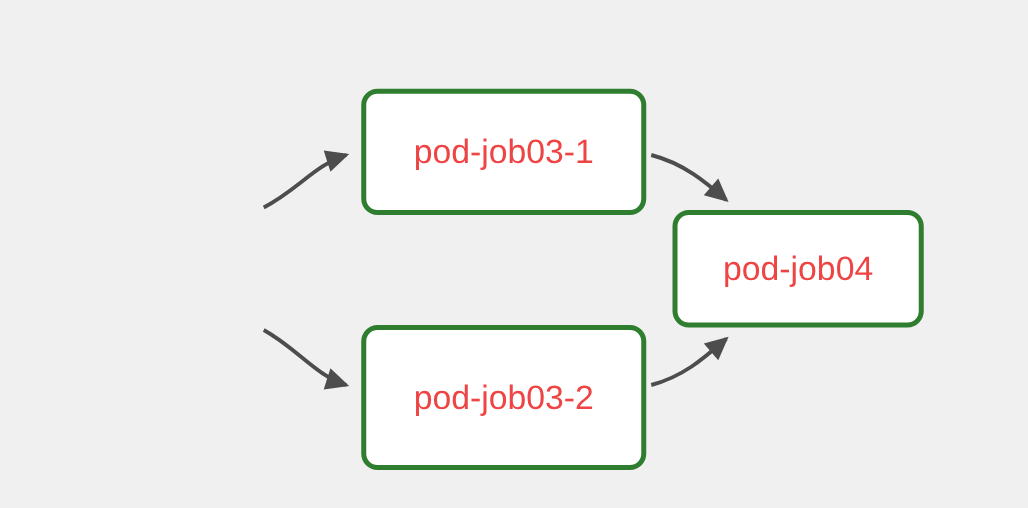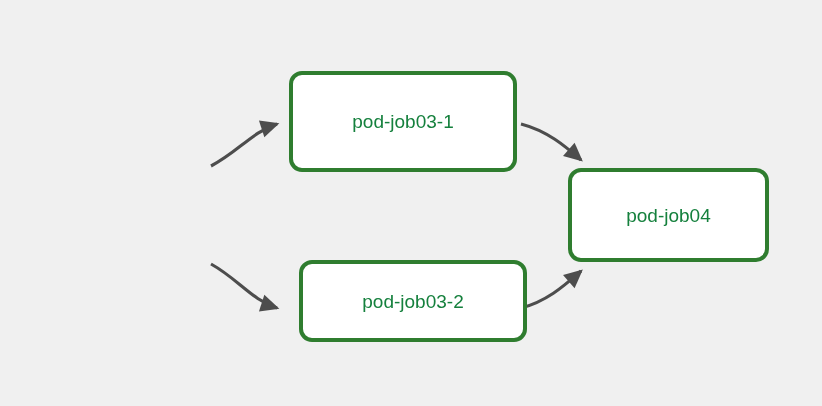--- a/index.html
+++ b/index.html
@@ -32,31 +32,31 @@
     background: #ffffff;
     border: 4px solid #2f7d2f;
     border-radius: 13px;
     display: flex;
     align-items: center;
     justify-content: center;
     z-index: 2;
   }
   .node-label {
     font-family: "Liberation Sans", sans-serif;
-    font-size: 19px;
+    font-size: 27px;
     line-height: 1;
-    color: #15803d;
+    color: #ef4444;
     letter-spacing: 0px;
     white-space: nowrap;
     user-select: none;
   }
   #node-pod-job01   { left: 46px;  top: 168px; width: 201px; height: 94px; }
   #node-pod-job03-1 { left: 289px; top: 71px;  width: 228px; height: 101px; }
-  #node-pod-job03-2 { left: 299px; top: 260px; width: 228px; height: 82px; }
-  #node-pod-job04   { left: 568px; top: 168px; width: 201px; height: 94px; }
+  #node-pod-job03-2 { left: 289px; top: 260px; width: 228px; height: 116px; }
+  #node-pod-job04   { left: 538px; top: 168px; width: 201px; height: 94px; }
 </style>
 </head>
 <body>
 
 <div id="diagram-canvas">
 
   <svg id="edge-layer" viewBox="0 0 822 406" width="822" height="406" xmlns="http://www.w3.org/2000/svg">
     <defs>
       <marker id="arrowhead" markerWidth="7" markerHeight="7" refX="5.4" refY="3.1" orient="auto" markerUnits="strokeWidth">
         <path d="M 0.2 0.25 L 6.2 3.1 L 0.2 5.95 z" fill="#4d4d4d"></path>

